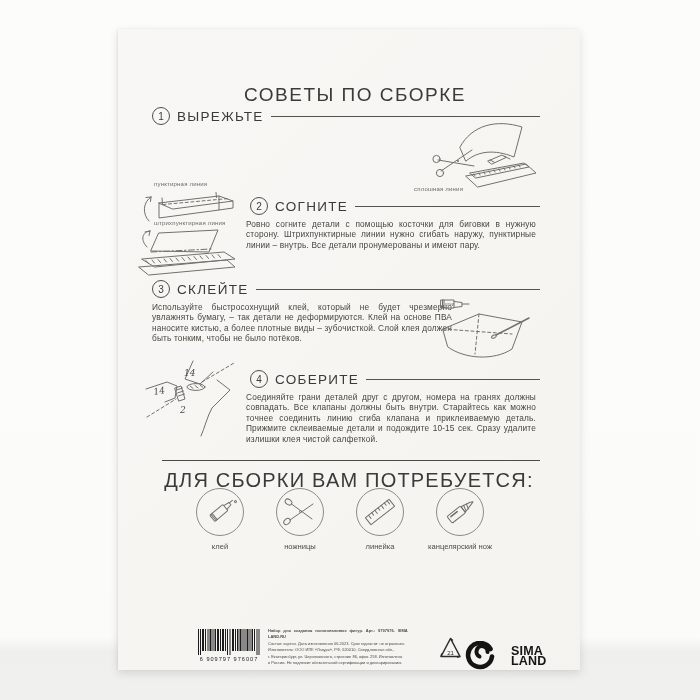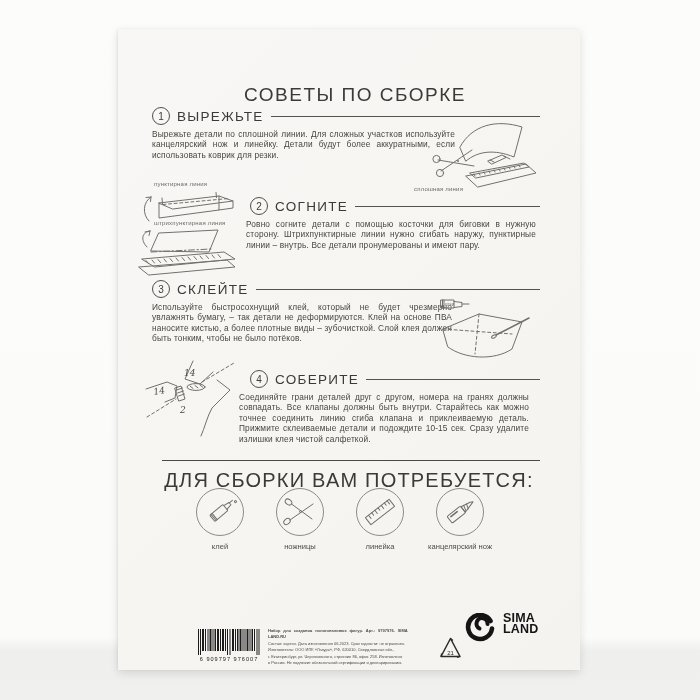--- a/index.html
+++ b/index.html
@@ -28,37 +28,36 @@
   .tool-item{width:80px;display:flex;flex-direction:column;align-items:center;}
   .tool-circle{width:46px;height:46px;border:1.1px solid #8d8d88;border-radius:50%;
     display:flex;align-items:center;justify-content:center;background:transparent;}
   .tool-label{margin-top:6px;font-size:7.6px;color:#4c4c48;text-align:center;line-height:9px;max-width:74px;}
   svg{display:block;}
   .sketch{stroke:#71716c;stroke-width:1;fill:none;stroke-linecap:round;stroke-linejoin:round;}
   .sketch-f{fill:#71716c;stroke:none;}
   .fineprint{left:150px;top:598px;width:140px;height:42px;overflow:hidden;}
   .fineprint-inner{width:282px;font-size:8px;line-height:13px;color:#4b4b48;transform:scale(0.5);transform-origin:0 0;text-align:justify;}
   .fineprint-inner .fp-line:first-child{font-weight:bold;}
-  .brand{left:347px;top:584px;display:flex;align-items:flex-start;gap:8px;}
+  .brand{left:347px;top:612px;display:flex;align-items:center;gap:16px;}
   .brand-text{font-weight:bold;font-size:12.5px;line-height:10.5px;letter-spacing:.2px;color:#151515;}
   .num-hand{font-style:italic;font-size:9px;fill:#4a4a46;font-family:"DejaVu Serif",serif;}
 </style>
 </head>
 <body>
 
 <div class="sheet">
 
   <div class="abs page-title">СОВЕТЫ ПО СБОРКЕ</div>
 
   <div class="abs sec-header" style="left:34px;top:78px;width:388px;">
     <div class="sec-num">1</div>
     <div class="sec-title">ВЫРЕЖЬТЕ</div>
     <div class="sec-rule"></div>
   </div>
-  <div class="abs body-text" style="left:34px;top:100px;width:303px;">Вырежьте детали по сплошной линии. Для сложных участков используйте канцелярский нож и линейку. Детали будут более аккуратными, если использовать коврик для резки.</div>
   <div class="abs" style="left:314px;top:86px;">
     <svg width="108" height="76" viewBox="0 0 108 76">
       <g class="sketch">
         <path d="M28 32 C40 10,64 4,90 12 L82 42 C62 34,46 36,34 46 Z"></path>
         <path d="M9 56 L40 35"></path>
           <path d="M6 45 L42 51"></path>
         <circle cx="8" cy="58" r="3.6"></circle>
           <circle cx="4.5" cy="44" r="3.6"></circle>
         <path d="M34 61 L94 49 L104 58 L46 72 Z"></path>
         <path d="M38 58 L92 48 L97 52 L44 63 Z"></path>
@@ -145,21 +144,21 @@
       <text x="14" y="42" class="num-hand" transform="rotate(-10 14 42)">14</text>
       <text x="44" y="23" class="num-hand">14</text>
       <text x="40" y="60" class="num-hand">2</text>
     </svg>
   </div>
   <div class="abs sec-header" style="left:132px;top:341px;width:290px;">
     <div class="sec-num">4</div>
     <div class="sec-title">СОБЕРИТЕ</div>
     <div class="sec-rule"></div>
   </div>
-  <div class="abs body-text" style="left:121px;top:363px;width:290px;">Соединяйте грани деталей друг с другом, номера на гранях должны совпадать. Все клапаны должны быть внутри. Старайтесь как можно точнее соединить линию сгиба клапана и приклеиваемую деталь. Прижмите склеиваемые детали и подождите 10-15 сек. Сразу удалите излишки клея чистой салфеткой.</div>
+  <div class="abs body-text" style="left:128px;top:363px;width:290px;">Соединяйте грани деталей друг с другом, номера на гранях должны совпадать. Все клапаны должны быть внутри. Старайтесь как можно точнее соединить линию сгиба клапана и приклеиваемую деталь. Прижмите склеиваемые детали и подождите 10-15 сек. Сразу удалите излишки клея чистой салфеткой.</div>
 
   <div class="abs divider" style="left:44px;top:431px;width:378px;"></div>
   <div class="abs tools-heading">ДЛЯ СБОРКИ ВАМ ПОТРЕБУЕТСЯ:</div>
   <div class="abs tools-row">
     <div class="tool-item">
       <div class="tool-circle">
         <svg width="46" height="46" viewBox="0 0 46 46">
             <g class="sketch" transform="rotate(-40 23 23)">
           <rect x="13" y="19" width="17" height="8" rx="1"></rect>
           <path d="M14.5 19 v8 M16 19 v8"></path>

